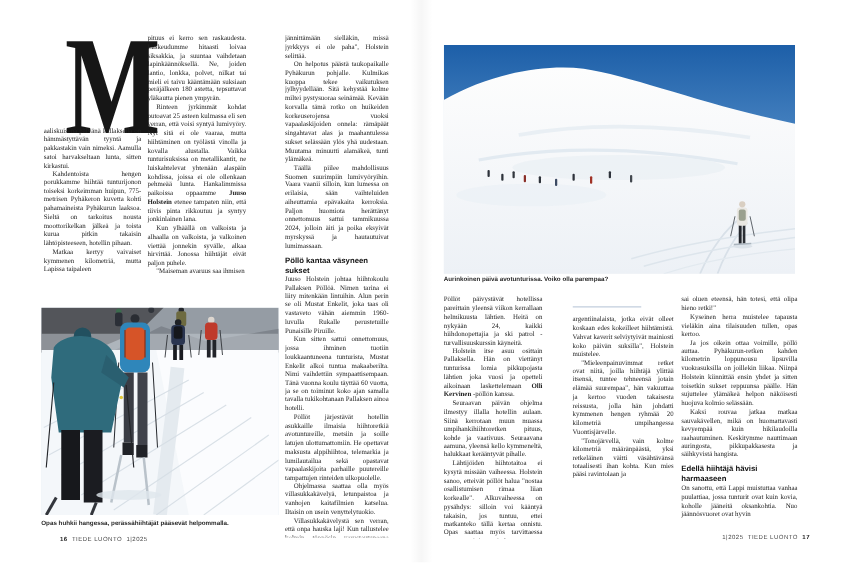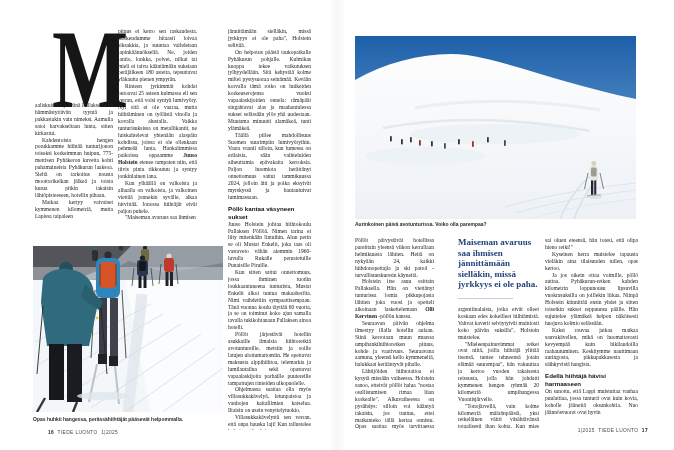--- a/index.html
+++ b/index.html
@@ -189,21 +189,20 @@
 
   <div class="col" style="left:355px;top:237px;width:79px;height:194px;">
     <p>Pöllöt päivystävät hotellissa pareittain yleensä viikon kerrallaan helmikuusta lähtien. Heitä on nykyään 24, kaikki hiihdonopettajia ja ski patrol -turvallisuuskurssin käyneitä.</p>
     <p class="ind"><span>Holstein itse asuu osittain Pallaksella. Hän on viettänyt tunturissa lomia pikkupojasta lähtien joka vuosi ja opetteli aikoinaan laskettelemaan </span><b>Olli Kervinen</b><span> -pöllön kanssa.</span></p>
     <p class="ind">Seuraavan päivän ohjelma ilmestyy illalla hotellin aulaan. Siinä kerrotaan muun muassa umpihankihiihtoretken pituus, kohde ja vaativuus. Seuraavana aamuna, yleensä kello kymmeneltä, halukkaat kerääntyvät pihalle.</p>
     <p class="ind">Lähtijöiden hiihtotaitoa ei kysytä missään vaiheessa. Holstein sanoo, etteivät pöllöt halua "nostaa osallistumisen rimaa liian korkealle". Alkuvaiheessa on pysähdys: silloin voi kääntyä takaisin, jos tuntuu, ettei matkanteko tällä kertaa onnistu. Opas saattaa myös tarvittaessa muuttaa reittisuunnitelmaa.</p>
 
   </div>
 
   <div class="col" style="left:458px;top:237px;width:81px;height:194px;">
-    <div class="pullquote">Maiseman avaruus saa ihmisen jännittämään sielläkin, missä jyrkkyys ei ole paha.</div>
     <div class="pq-rule"></div>
     <p>argentiinalaista, jotka eivät olleet koskaan edes kokeilleet hiihtämistä. Vahvat kaverit selviytyivät mainiosti koko päivän suksilla", Holstein muistelee.</p>
     <p class="ind">"Mieleenpainuvimmat retket ovat niitä, joilla hiihtäjä ylittää itsensä, tuntee tehneensä jotain elämää suurempaa", hän vakuuttaa ja kertoo vuoden takaisesta reissusta, jolla hän johdatti kymmenen hengen ryhmää 20 kilometriä umpihangessa Vuontisjärvelle.</p>
     <p class="ind">"Tonojärvellä, vain kolme kilometriä määränpäästä, yksi retkeläinen väitti väsähtävänsä totaalisesti ihan kohta. Kun mies pääsi ravintolaan ja</p>
   </div>
 
   <div class="col" style="left:545px;top:237px;width:93px;height:194px;">
     <p>sai oluen eteensä, hän totesi, että olipa hieno retki!"</p>
     <p class="ind">Kyseinen herra muistelee tapausta vieläkin aina tilaisuuden tullen, opas kertoo.</p>
     <p class="ind">Ja jos oikein ottaa voimille, pöllö auttaa. Pyhäkurun-retken kahden kilometrin loppunousu lipsuvilla vuokrasuksilla on joillekin liikaa. Niinpä Holstein kiinnittää ensin yhdet ja sitten toisetkin sukset reppuunsa päälle. Hän sujuttelee ylämäkeä helpon näköisesti huojuva kolmio selässään.</p>

